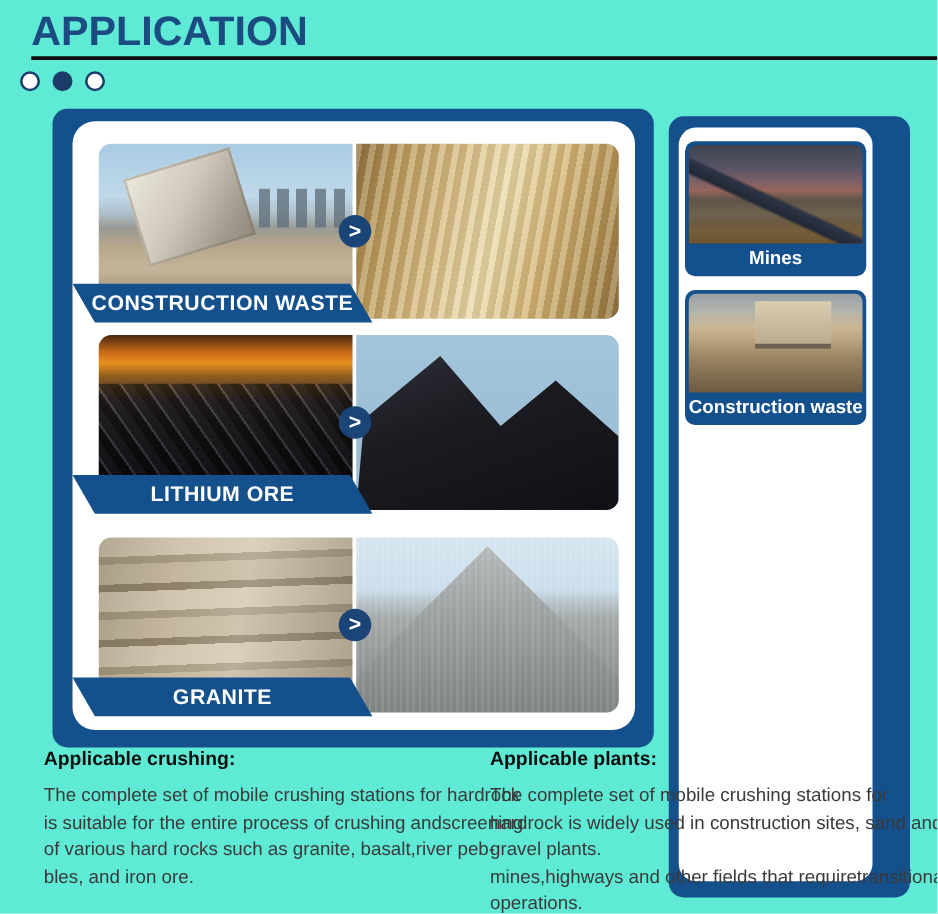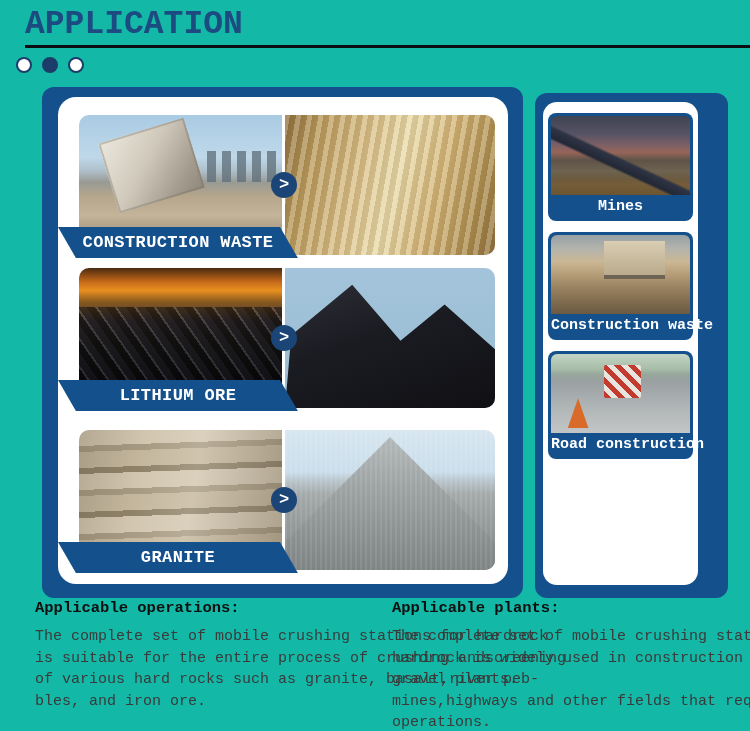--- a/index.html
+++ b/index.html
@@ -1,17 +1,17 @@
 <!DOCTYPE html>
 <html><head>
 <meta charset="utf-8">
 <style>
   html,body{margin:0;padding:0;background:#ffffff;}
   body{font-family:"Liberation Sans", sans-serif;}
-  .page{position:relative;width:750px;height:731px;background:#14b8a6;overflow:hidden;font-family:Liberation Mono, monospace;}
+  .page{position:relative;width:750px;height:731px;background:#5eead4;overflow:hidden;}
 
   
   .title{position:absolute;left:25px;top:6px;font-size:33px;font-weight:bold;
          letter-spacing:0px;color:#1B4B80;}
   .rule{position:absolute;left:25px;top:45px;width:725px;height:3px;background:#0c0d12;}
   .dots{position:absolute;left:16px;top:57px;display:flex;gap:10px;}
   .dot{width:12px;height:12px;border-radius:50%;border:2px solid #1C3C69;background:#fff;cursor:pointer;}
   .dot.filled{background:#1C3C69;}
 
   
@@ -28,21 +28,21 @@
   .banner{position:absolute;left:-21px;bottom:-3px;width:222px;height:31px;
           background:#14508C;transform:skewX(30deg);transform-origin:0 0;z-index:3;}
   .banner span{display:block;transform:skewX(-30deg);text-align:center;line-height:31px;
           color:#fff;font-size:17px;font-weight:bold;letter-spacing:.4px;white-space:nowrap;}
 
   .arrow-badge{position:absolute;left:192px;top:57px;width:26px;height:26px;border-radius:50%;
           background:#1A4576;color:#fff;display:flex;align-items:center;justify-content:center;
           font-size:17px;font-weight:bold;z-index:2;line-height:26px;}
 
   
-  .side-panel{position:absolute;left:535px;top:93px;width:193px;height:505px;
+  .side-panel{position:absolute;left:535px;top:93px;width:193px;height:625px;
               background:#14508C;border-radius:12px;}
   .side-card{position:absolute;left:8px;top:9px;right:30px;bottom:13px;background:#fff;
              border-radius:14px;display:flex;flex-direction:column;align-items:center;
              padding-top:11px;gap:11px;box-sizing:border-box;}
   .tile{width:145px;height:108px;background:#14508C;border-radius:8px;padding:3px;
         box-sizing:border-box;flex:0 0 auto;}
   .tile .tile-photo{width:100%;height:79px;border-radius:6px 6px 0 0;position:relative;overflow:hidden;}
   .tile .tile-label{height:23px;line-height:23px;text-align:center;color:#fff;
         font-size:15px;font-weight:bold;white-space:nowrap;}
 
@@ -161,31 +161,27 @@
       <div class="tile">
         <div class="tile-photo p-mines"></div>
         <div class="tile-label">Mines</div>
       </div>
 
       <div class="tile">
         <div class="tile-photo p-rubble"></div>
         <div class="tile-label">Construction waste</div>
       </div>
 
-      <div class="tile">
-        <div class="tile-photo p-road"></div>
-        <div class="tile-label">Road construction</div>
-      </div>
 
 
     </div>
   </div>
 
   <div class="col col-left">
-    <h3>Applicable operations:</h3>
+    <h3>Applicable crushing:</h3>
     <p>The complete set of mobile crushing stations for hardrock
 is suitable for the entire process of crushing andscreening
 of various hard rocks such as granite, basalt,river peb-
 bles, and iron ore.</p>
   </div>
 
   <div class="col col-right">
     <h3>Applicable plants:</h3>
     <p>The complete set of mobile crushing stations for
 hardrock is widely used in construction sites, sand and-

